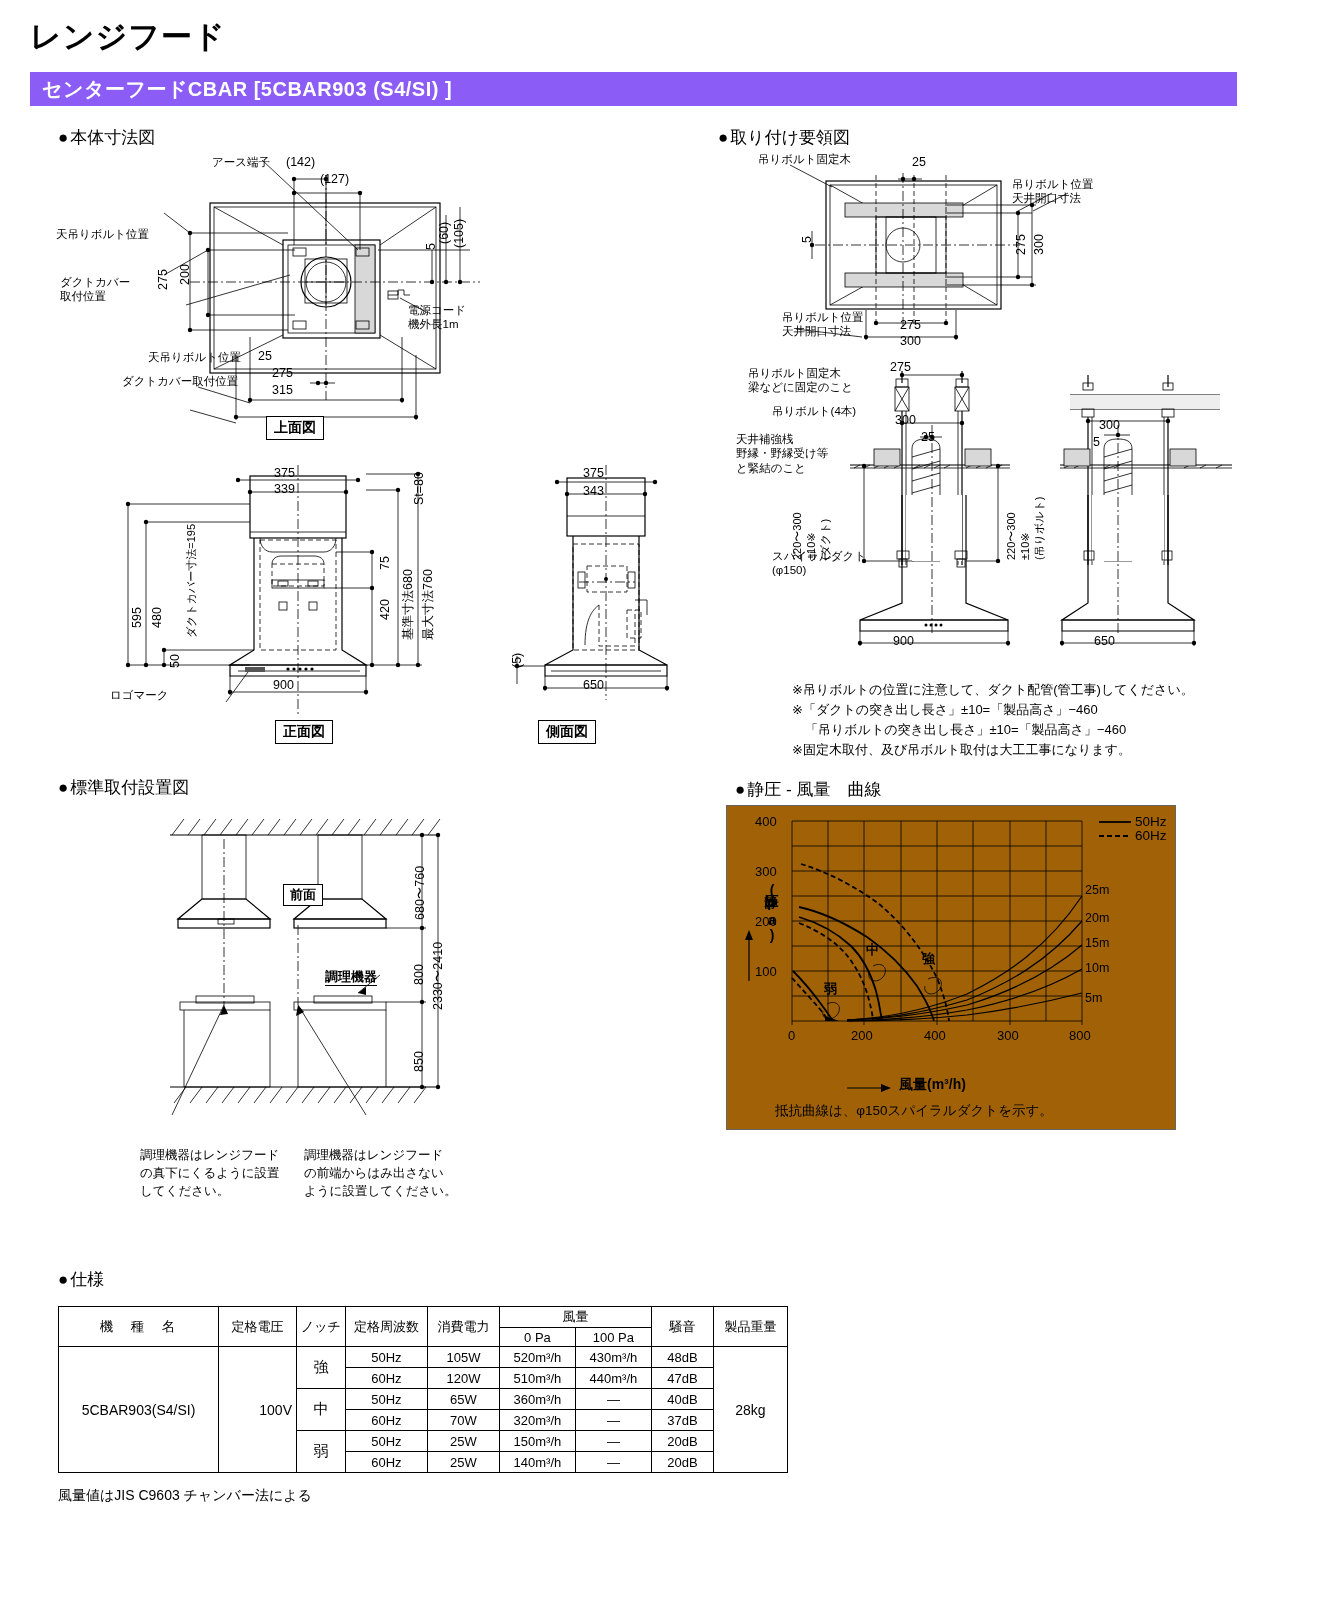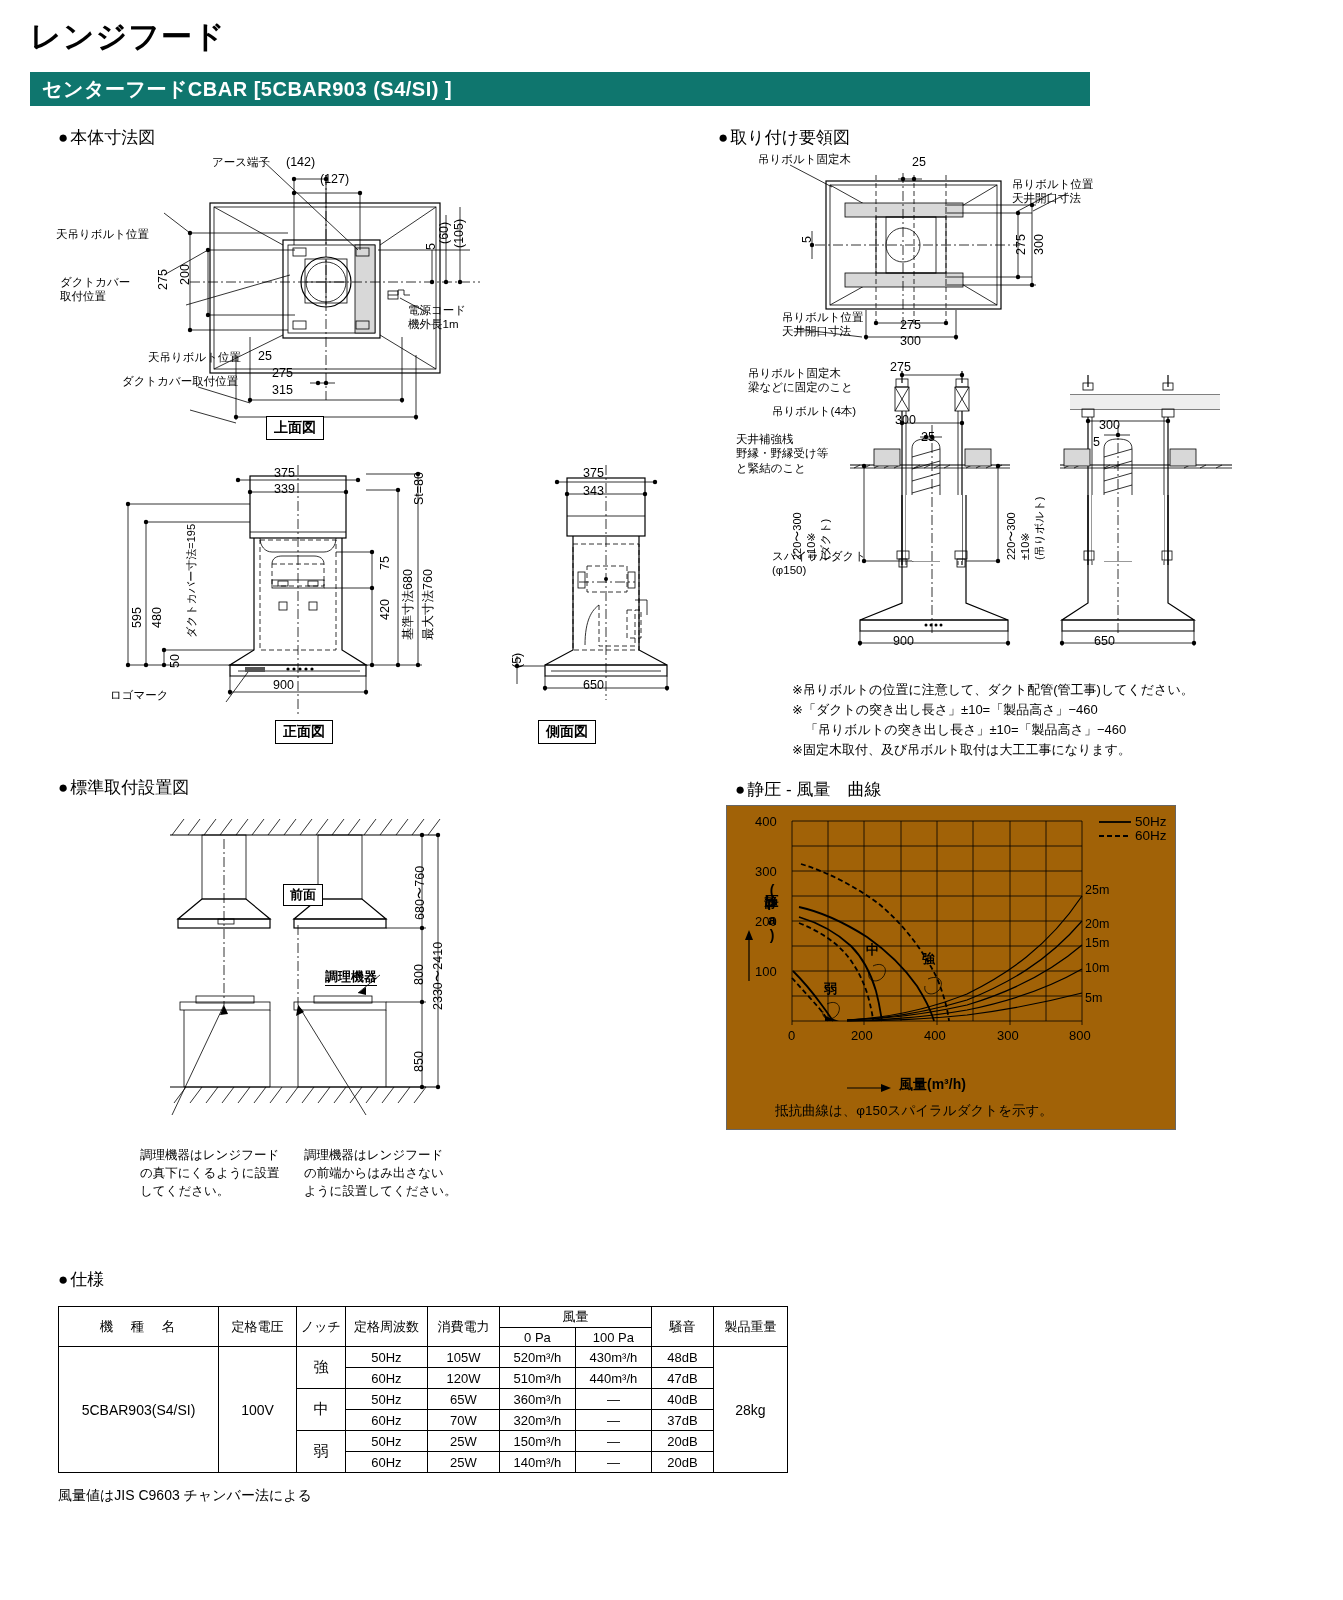--- a/index.html
+++ b/index.html
@@ -14,22 +14,22 @@
   }
   .page { position:relative; width:1343px; height:1600px; }
 
   
   .main-title {
     position:absolute; left:30px; top:16px;
     font-size:31px; font-weight:bold; letter-spacing:1px;
   }
   .model-bar {
     position:absolute; left:30px; top:72px;
-    width:1060px; height:34px;
-    background:#0f766e; color:#fff;
+    width:1207px; height:34px;
+    background:#8b5cf6; color:#fff;
     font-size:20px; font-weight:bold;
     display:flex; align-items:center;
     padding-left:12px; letter-spacing:0.5px;
   }
 
   
   .sec-head {
     position:absolute; font-size:17px; font-weight:normal;
     white-space:nowrap;
   }
@@ -761,21 +761,21 @@
     <div class="tick" style="left:270px; top:222px;">300</div>
     <div class="tick" style="left:342px; top:222px;">800</div>
 
     <div class="axis-label" style="left:36px; top:78px; writing-mode:vertical-rl; text-orientation:upright; letter-spacing:-1px;">静圧(Pa)</div>
     <div class="axis-label" style="left:172px; top:270px;">風量(m³/h)</div>
 
     <div class="legend-txt" style="left:408px; top:8px;">50Hz</div>
     <div class="legend-txt" style="left:408px; top:22px;">60Hz</div>
 
     <div class="curvelab" style="left:358px; top:77px;">25m</div>
-    <div class="curvelab" style="left:358px; top:111px;">20m</div>
+    <div class="curvelab" style="left:358px; top:105px;">20m</div>
     <div class="curvelab" style="left:358px; top:130px;">15m</div>
     <div class="curvelab" style="left:358px; top:155px;">10m</div>
     <div class="curvelab" style="left:358px; top:185px;">5m</div>
 
     <div class="modelab" style="left:195px; top:144px;">強</div>
     <div class="modelab" style="left:139px; top:135px;">中</div>
     <div class="modelab" style="left:97px; top:174px;">弱</div>
 
     <div class="chart-note" style="left:48px; top:296px;">抵抗曲線は、φ150スパイラルダクトを示す。</div>
   </div>
@@ -796,21 +796,21 @@
           <th rowspan="2" style="width:74px;">製品重量</th>
         </tr>
         <tr>
           <th style="width:76px; height:19px;">0 Pa</th>
           <th style="width:76px;">100 Pa</th>
         </tr>
       </thead>
       <tbody>
         <tr>
           <td rowspan="6" style="font-size:14px;">5CBAR903(S4/SI)</td>
-          <td rowspan="6" style="font-size:14px;">100V</td>
+          <td rowspan="6" style="font-size:14px;text-align:right;">100V</td>
           <td rowspan="2" style="font-size:15px;">強</td>
           <td style="height:21px;">50Hz</td>
           <td>105W</td>
           <td>520m³/h</td>
           <td>430m³/h</td>
           <td>48dB</td>
           <td rowspan="6" style="font-size:14px;">28kg</td>
         </tr>
         <tr>
           <td style="height:21px;">60Hz</td>

